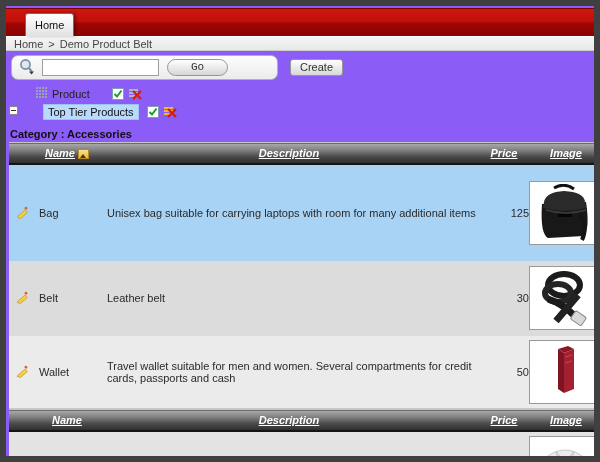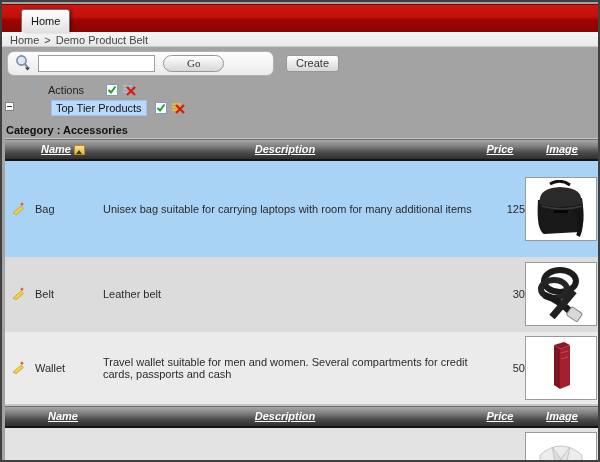--- a/index.html
+++ b/index.html
@@ -1,19 +1,19 @@
 <!DOCTYPE html>
 <html><head>
 <meta charset="utf-8">
 <style>
   * { margin:0; padding:0; box-sizing:border-box; }
   html,body { background:#fff; }
   .page {
     width:600px; height:462px; overflow:hidden; position:relative;
-    background:#a3a3a3; border:2px solid #404040;
+    background:#8b5cf6; border:6px solid #404040;
     font-family:"Liberation Sans", sans-serif; font-size:11px; color:#333;
   }
   
   .topbar {
     height:28px; margin-top:2px; position:relative;
     background:linear-gradient(180deg,#cf1710 0%,#c01008 45%,#9c0503 55%,#8a0301 100%);
     border-top:1px solid #7c0200;
   }
   .tab {
     position:absolute; left:19px; bottom:0; height:23px; min-width:44px;
@@ -38,35 +38,35 @@
     display:flex; align-items:center; padding-left:6px;
   }
   .maglens { width:19px; height:18px; position:relative; cursor:pointer; }
   .search-input {
     width:117px; height:17px; margin-left:5px; border:1px solid #9e9e9e;
     font-family:"Liberation Sans",sans-serif; font-size:11px; padding:0 3px;
   }
   .pill {
     height:17px; border:1px solid #979797; border-radius:9px;
     background:linear-gradient(#ffffff,#d7d7d7); color:#333;
-    font-family:Liberation Serif, serif; font-size:11px;
+    font-family:Liberation Mono, monospace; font-size:11px;
     padding:0 23px; display:inline-flex; align-items:center; gap:5px; cursor:pointer;
   }
   .go-btn { margin-left:8px; }
   .actions-btn { margin-left:16px; }
   .chev { display:inline-block; width:0; height:0; border-left:4px solid transparent;
     border-right:4px solid transparent; border-top:5px solid #555; }
   .create-btn {
     margin-left:12px; height:17px; border:1px solid #979797; border-radius:3px;
     background:linear-gradient(#ffffff,#d7d7d7); color:#333;
     font-family:"Liberation Sans",sans-serif; font-size:11px; padding:0 9px; cursor:pointer;
   }
   
   .tree { padding-top:4px; height:36px; position:relative; }
-  .tree-row { display:flex; align-items:center; height:14px;margin-left:12px; }
+  .tree-row { display:flex; align-items:center; height:14px; }
   .tree-row.root { margin-left:30px; }
   .tree-row.child { margin-top:3px; height:16px; }
   .minusbox {
     position:absolute; left:3px; top:23px; width:9px; height:9px;
     border:1px solid #848484; background:#fbfbfb; cursor:pointer;
     display:flex; align-items:center; justify-content:center;
   }
   .minusbox::after { content:""; width:5px; height:1px; background:#333; }
   .tree-label { margin-left:4px; color:#222; cursor:pointer; }
   .tree-label.selected {
@@ -171,21 +171,21 @@
               <rect x="3" y="6" width="2" height="2"></rect>
               <rect x="6" y="6" width="2" height="2"></rect>
               <rect x="9" y="6" width="2" height="2"></rect>
             <rect x="0" y="9" width="2" height="2"></rect>
               <rect x="3" y="9" width="2" height="2"></rect>
               <rect x="6" y="9" width="2" height="2"></rect>
               <rect x="9" y="9" width="2" height="2"></rect>
           </g>
         </svg>
       </span>
-      <span class="tree-label">Actions</span>
+      <span class="tree-label">Product</span>
       <span class="cbx">
         <svg width="10" height="10" viewBox="0 0 10 10">
             <polyline points="1.5,5 4,7.5 8.5,1.5" fill="none" stroke="#1f9e2c" stroke-width="2"></polyline>
           </svg>
       </span>
       <span class="del-ic">
         <svg width="14" height="13" viewBox="0 0 14 13">
           <g fill="#aeb8c2">
               <rect x="0" y="1" width="9" height="2"></rect>
               <rect x="0" y="4" width="9" height="2"></rect>

